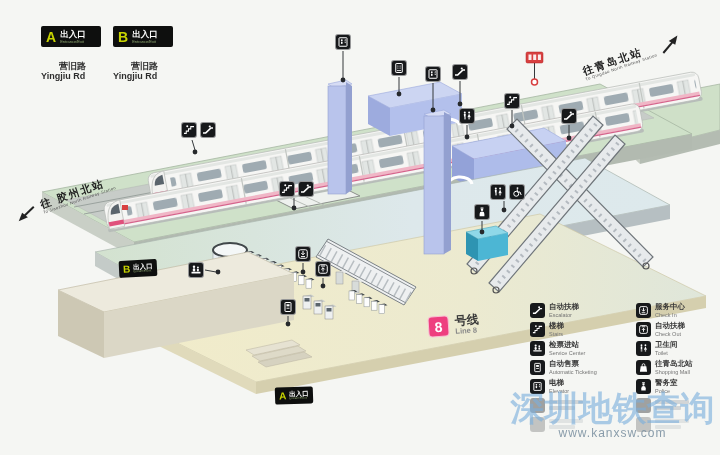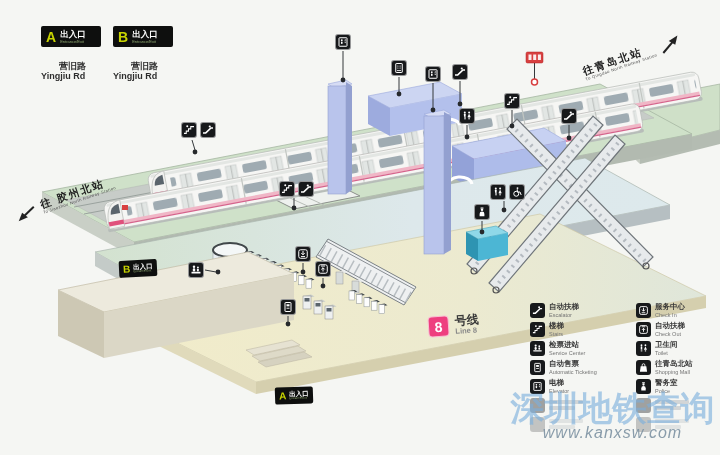--- a/index.html
+++ b/index.html
@@ -66,21 +66,21 @@
   .ltxt i{font-style:normal;font-size:5.5px;color:#757575;line-height:6.5px;white-space:nowrap;}
   .lrow.obs{opacity:.38;}
   .lrow.obs2{opacity:.22;}
   .obsbar{display:block;width:34px;height:4px;background:#9aa2a8;border-radius:1px;margin-top:2px;}
   .obsbar+.obsbar{width:26px;margin-top:2px;}
 
   
   .wm{position:absolute;left:505px;top:390px;width:215px;z-index:50;text-align:center;pointer-events:none;}
   .wm .big{font-size:34px;line-height:36px;font-weight:bold;color:rgba(122,174,219,.62);
     letter-spacing:0px;white-space:nowrap;}
-  .wm .url{font-size:16px;color:rgba(125,146,162,.9);letter-spacing:1px;line-height:14px;font-style:italic;}
+  .wm .url{font-size:12px;color:rgba(125,146,162,.9);letter-spacing:1px;line-height:14px;}
 </style>
 </head>
 <body>
 
 <div class="stage">
 
   <svg class="scene" width="720" height="455" viewBox="0 0 720 455">
     <defs>
       <linearGradient id="midGrad" x1="0" y1="0" x2="1" y2="0">
         <stop offset="0" stop-color="#d3e2cf"></stop>

